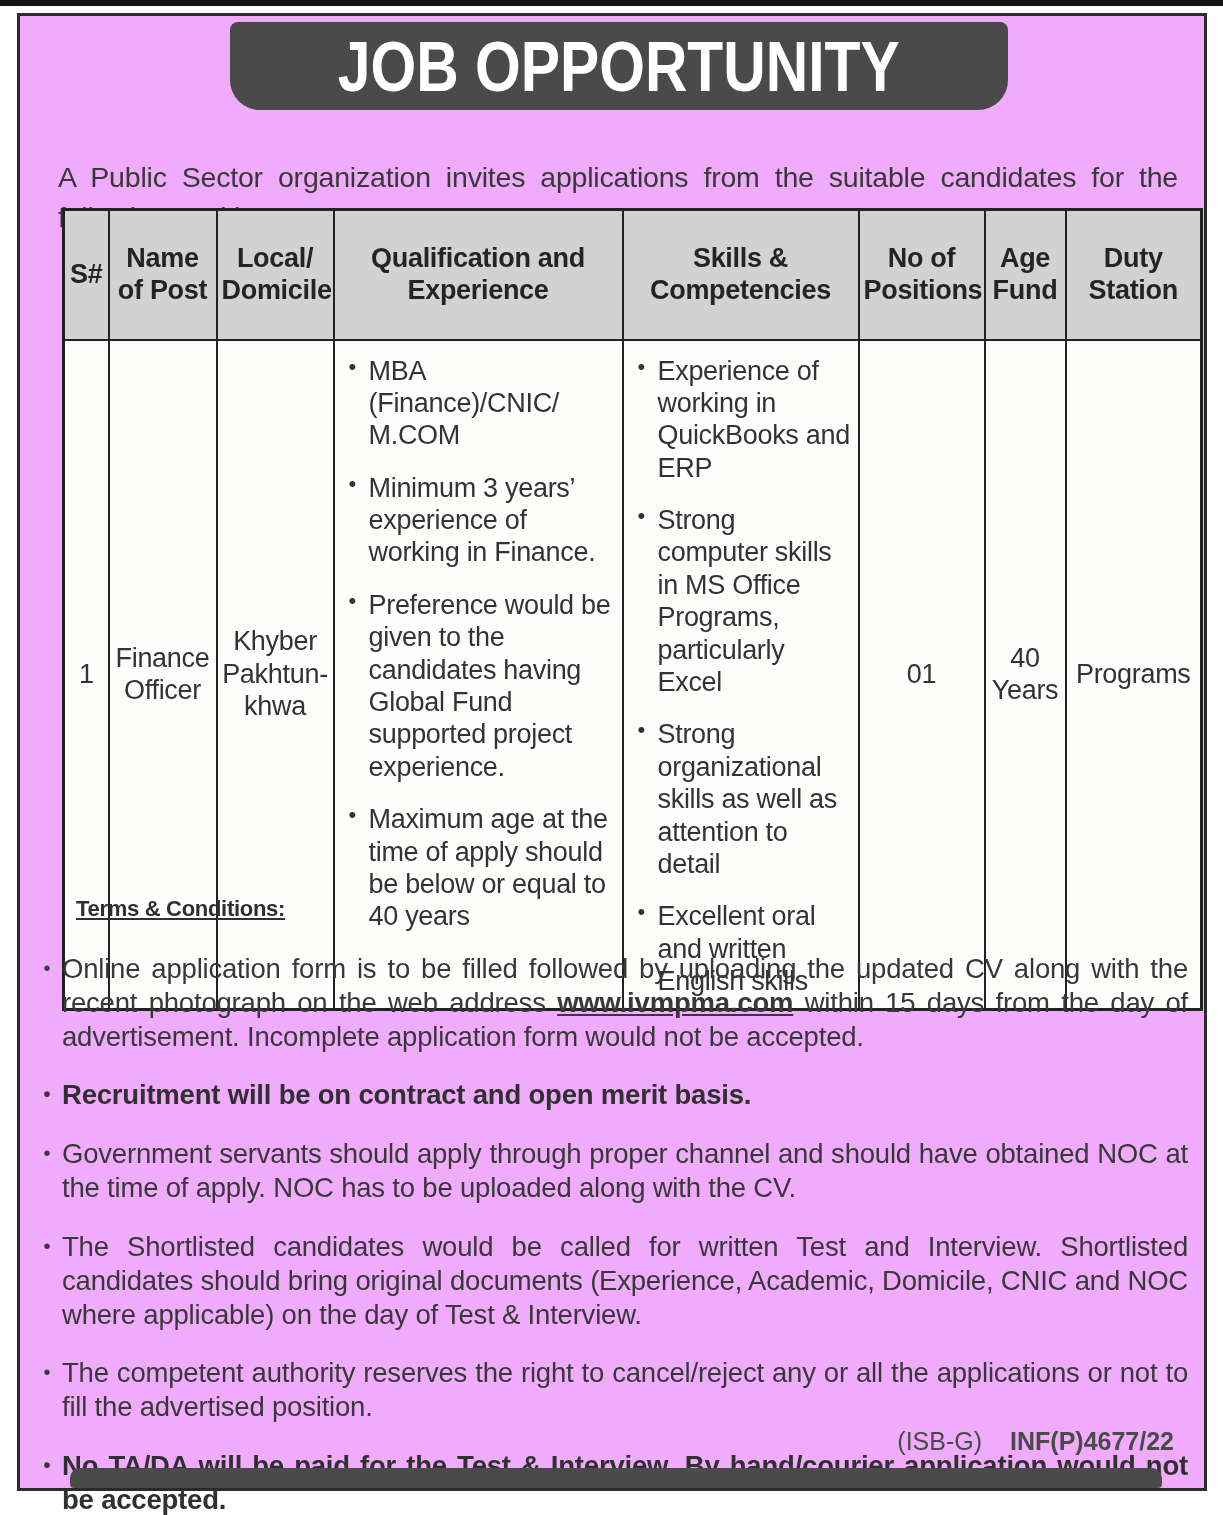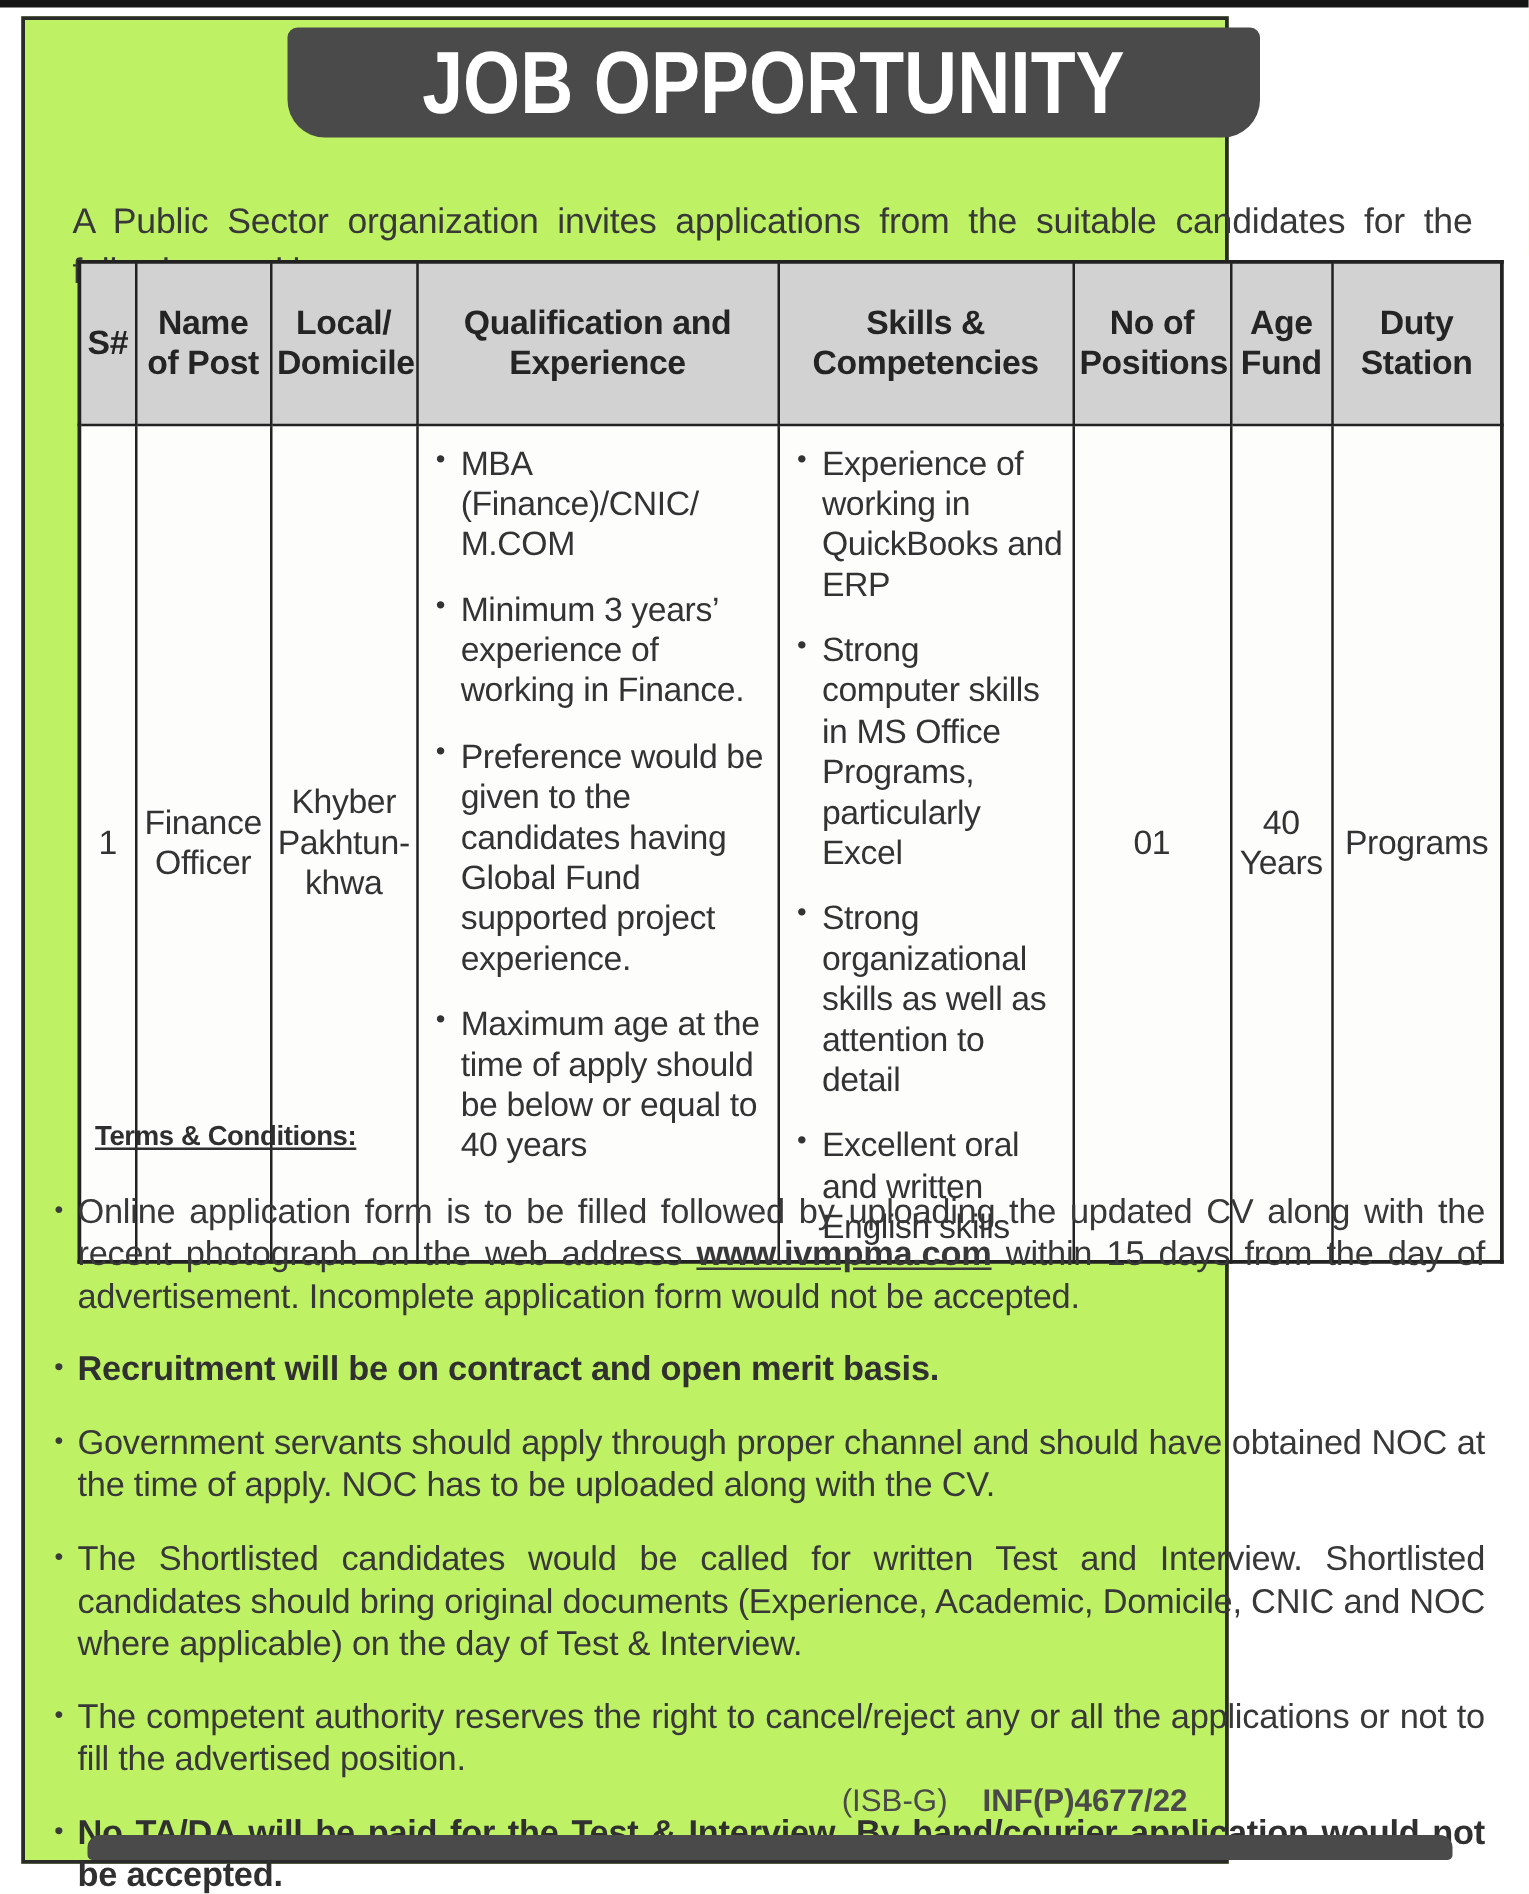--- a/index.html
+++ b/index.html
@@ -1,21 +1,21 @@
 <!DOCTYPE html>
 <html><head>
 <meta charset="utf-8">
 <style>
   html,body{margin:0;padding:0;background:#ffffff;}
   body{width:1223px;height:1515px;position:relative;overflow:hidden;
        font-family:"Liberation Sans", sans-serif;color:#3a3a3a;
        -webkit-font-smoothing:antialiased;}
   .top-strip{position:absolute;left:0;top:0;width:1223px;height:6px;background:#151515;}
-  .page{position:absolute;left:17px;top:13px;width:966px;height:1478px;
-        border:3px solid #2a2a2a;background:#bef264;box-sizing:border-box;}
+  .page{position:absolute;left:17px;top:13px;width:1190px;height:1478px;
+        border:3px solid #2a2a2a;background:#f0abfc;box-sizing:border-box;}
   
   .banner{position:absolute;left:210px;top:6px;width:778px;height:88px;
           background:#4a4a4a;border-radius:8px 8px 30px 30px;
           display:flex;align-items:center;justify-content:center;}
   .banner-title{color:#ffffff;font-weight:bold;font-size:60px;letter-spacing:0px;
                 transform:scaleY(1.18) scaleX(0.98);white-space:nowrap;}
   
   .intro{position:absolute;left:38px;top:112px;width:1120px;
          font-size:28.5px;line-height:1.42;text-align:justify;color:#383838;
          letter-spacing:-0.2px;}

